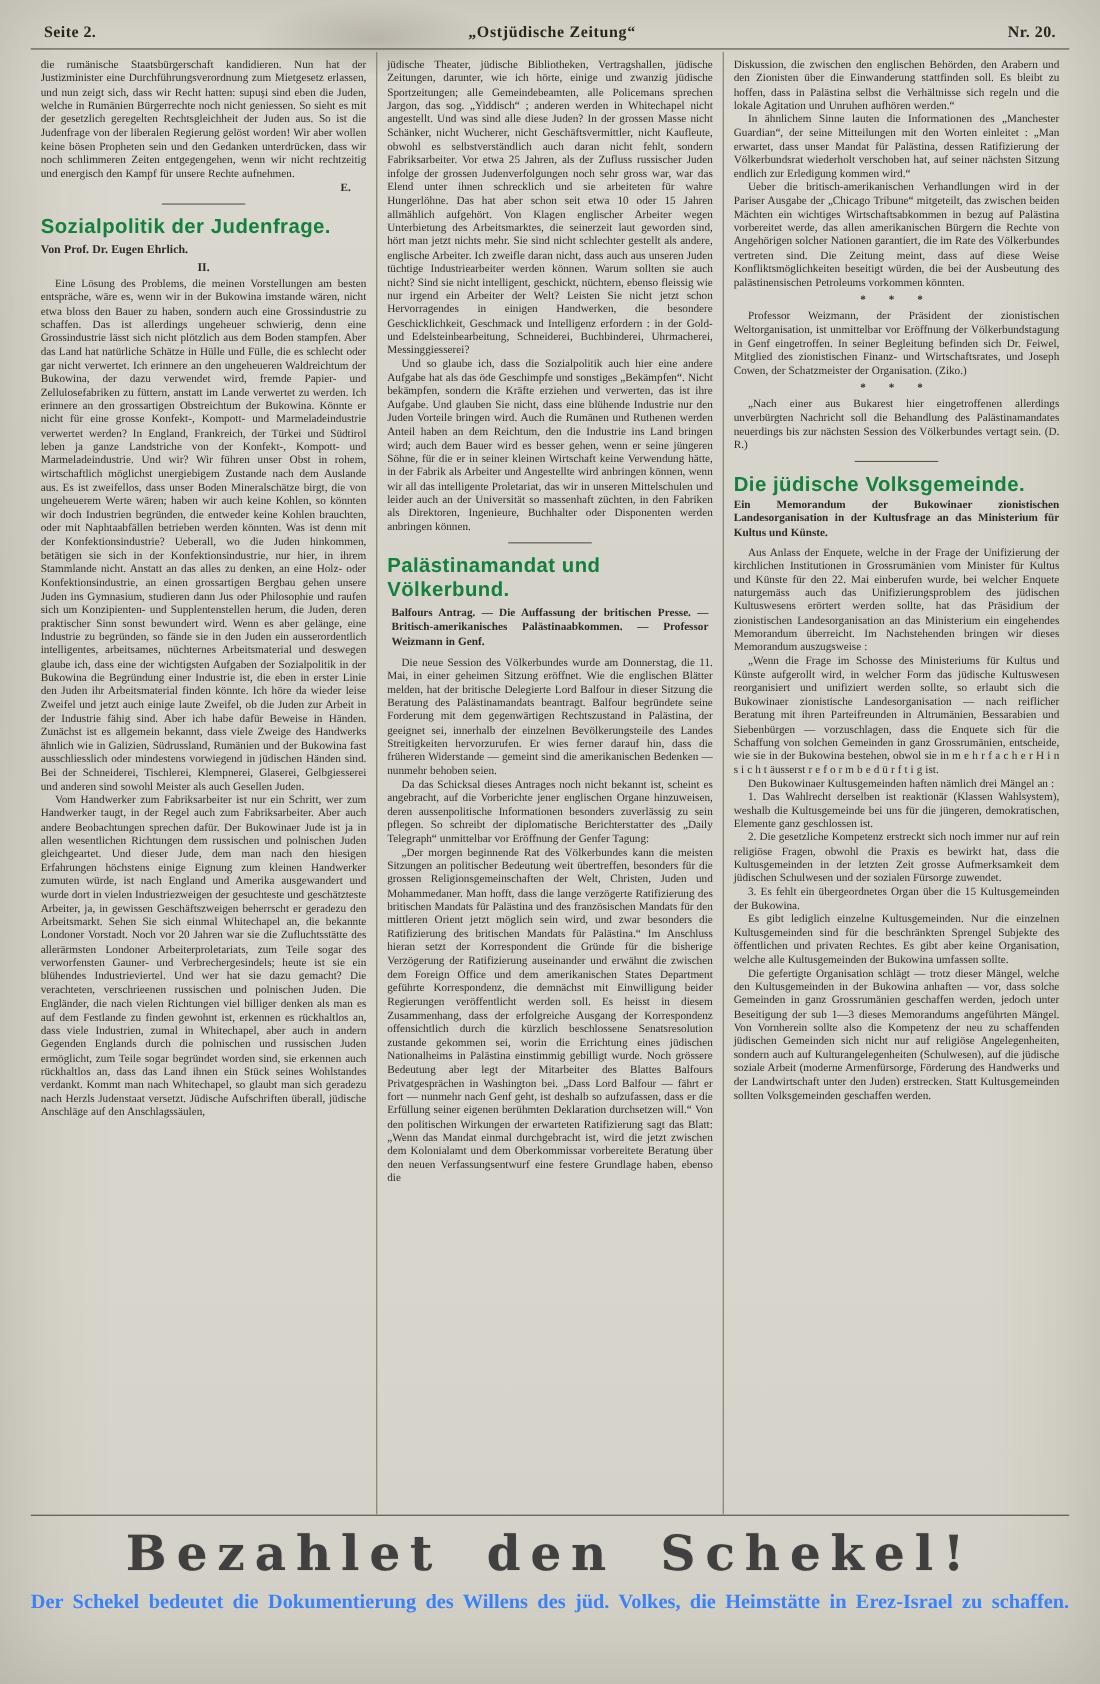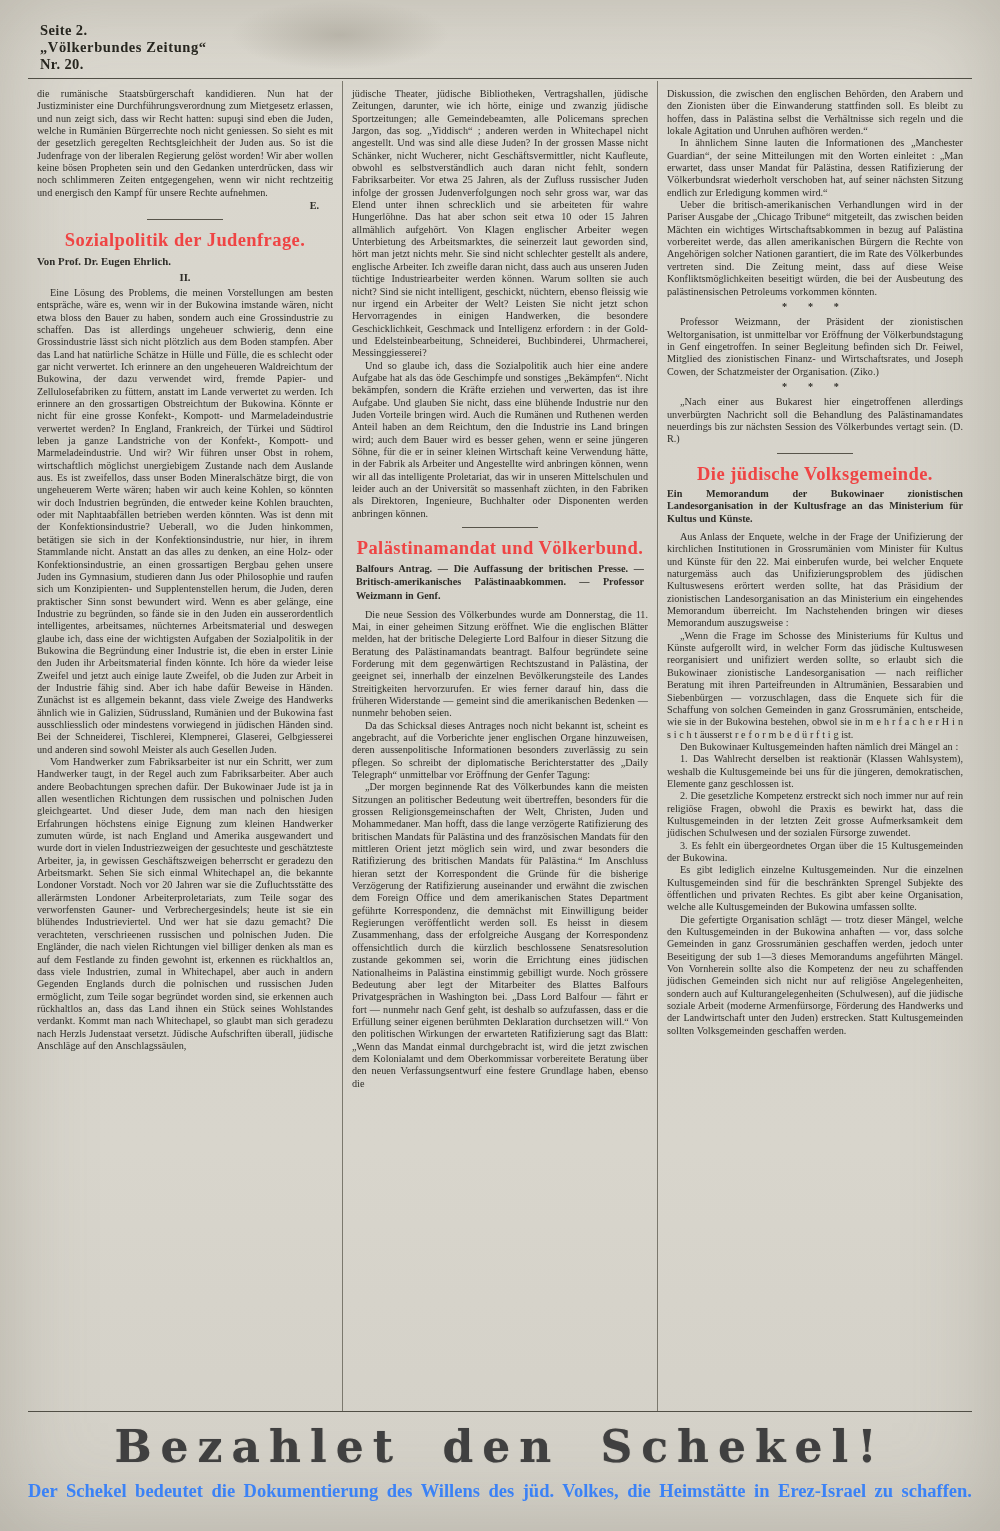--- a/index.html
+++ b/index.html
@@ -13,42 +13,42 @@
   }
   .smudge{
     position:absolute;top:0;left:230px;width:220px;height:70px;
     background:radial-gradient(ellipse at center,rgba(150,145,132,.45),rgba(150,145,132,0) 70%);
     pointer-events:none;
   }
   .page{padding:22px 28px 0;position:relative}
   .masthead{
     display:flex;justify-content:space-between;align-items:baseline;
     font-weight:bold;font-size:14.5px;padding:0 12px 3px;
-    letter-spacing:.4px;color:#27261f;flex-direction:column;
+    letter-spacing:.4px;color:#27261f;
   }
   .masthead-title{letter-spacing:.6px}
   .masthead-rule{border:0;border-top:1.6px solid #504e45;margin:2px 0 0}
   .columns{
     display:flex;margin-top:2px;height:1330px;overflow:hidden;
   }
   .col{
     flex:1 1 0;padding:7px 9px 0;overflow:hidden;
     font-size:10.2px;line-height:1.21;text-align:justify;
     word-spacing:.2px;
   }
   .col + .col{border-left:1px solid #7b786d}
   .blk{margin:0}
   .blk-p{text-indent:13px}
   .blk-pn{text-indent:0}
   .blk-sig{text-align:right;font-weight:bold;padding-right:14px;margin-top:1px}
   .blk-rule{border:0;border-top:1px solid #57544a;width:76px;margin:7px auto 7px;height:0}
   .blk-heading{
-    font-family:Liberation Serif, serif;
-    font-size:18.5px;font-weight:bold;text-align:center;
-    margin:9px 0 3px;letter-spacing:.4px;color:#ef4444;
+    font-family:Liberation Sans, sans-serif;
+    font-size:18.5px;font-weight:bold;text-align:left;
+    margin:9px 0 3px;letter-spacing:.4px;color:#15803d;
     text-indent:0;
   }
   .blk-byline{text-align:left;font-weight:bold;font-size:10.8px;margin:1px 0 3px;text-indent:0}
   .blk-center{text-align:center;font-weight:bold;font-size:10.8px;margin:2px 0 3px;text-indent:0}
   .blk-subhead{font-weight:bold;font-size:10.2px;margin:3px 4px 7px;text-indent:0;line-height:1.28}
   .blk-lead{font-weight:bold;text-indent:0;margin:3px 0 6px}
   .blk-stars{text-align:center;font-weight:bold;letter-spacing:9px;margin:3px 0 3px;text-indent:0}
   .footer{margin:0 28px;border-top:1.6px solid #504e45;padding-top:9px}
   .banner{
     font-family:"DejaVu Serif","Liberation Serif",serif;
@@ -62,21 +62,21 @@
   }
 </style>
 </head>
 <body>
 
 <div class="smudge"></div>
 
 <div class="page">
   <div class="masthead">
     <span class="masthead-page">Seite 2.</span>
-    <span class="masthead-title">„Völkerbundes Zeitung“</span>
+    <span class="masthead-title">„Ostjüdische Zeitung“</span>
     <span class="masthead-issue">Nr. 20.</span>
   </div>
   <div class="masthead-rule"></div>
 
   <div class="columns">
     <div class="col">
         <div class="blk blk-pn">die rumänische Staatsbürgerschaft kandidieren. Nun hat der Justizminister eine Durchführungsverordnung zum Mietgesetz erlassen, und nun zeigt sich, dass wir Recht hatten: supuşi sind eben die Juden, welche in Rumänien Bürgerrechte noch nicht geniessen. So sieht es mit der gesetzlich geregelten Rechtsgleichheit der Juden aus. So ist die Judenfrage von der liberalen Regierung gelöst worden! Wir aber wollen keine bösen Propheten sein und den Gedanken unterdrücken, dass wir noch schlimmeren Zeiten entgegengehen, wenn wir nicht rechtzeitig und energisch den Kampf für unsere Rechte aufnehmen.</div>
         <div class="blk blk-sig">E.</div>
         <div class="blk blk-rule"></div>
         <div class="blk blk-heading">Sozialpolitik der Judenfrage.</div>

